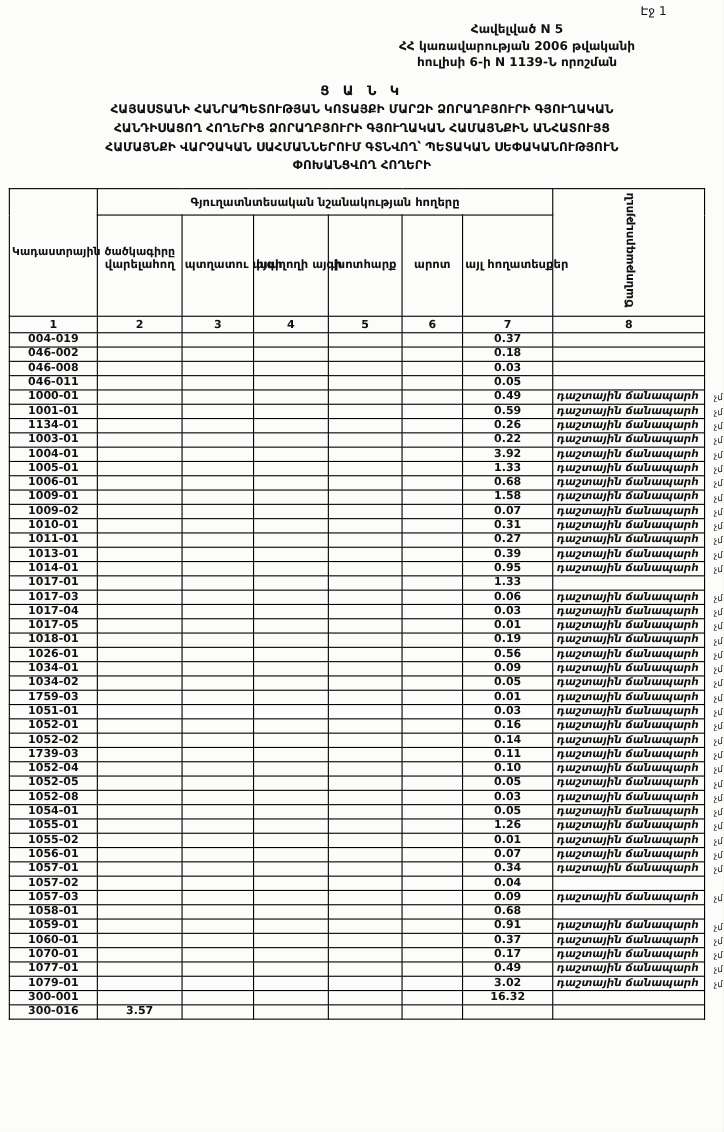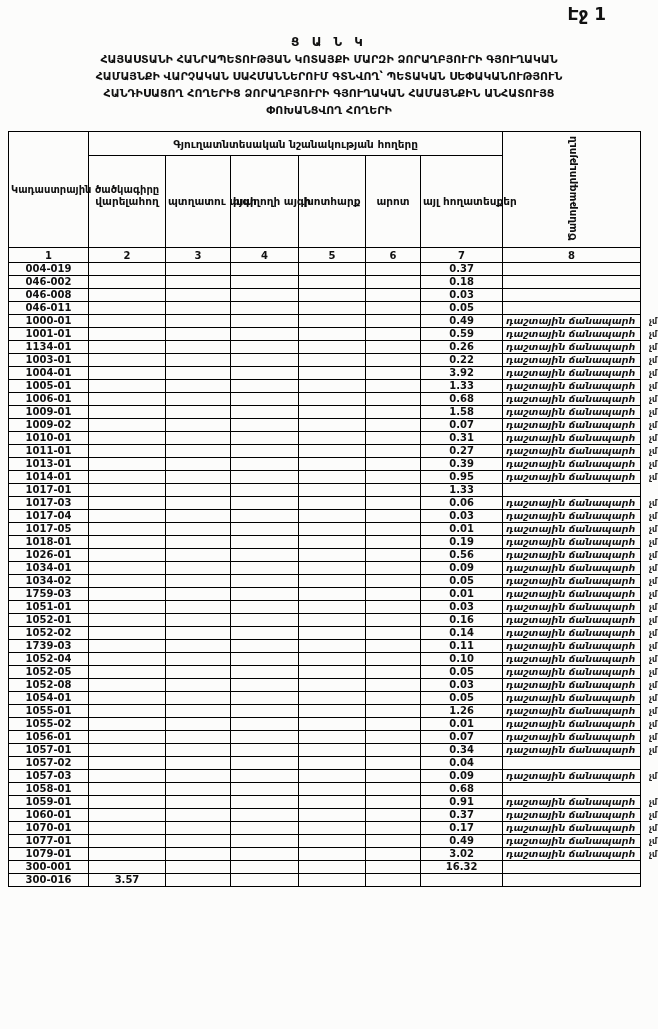--- a/index.html
+++ b/index.html
@@ -9,21 +9,21 @@
     width:658px; height:1029px;
     margin:0 auto;
     background:#fcfcfb;
     color:#111;
     font-family:"DejaVu Sans", sans-serif;
     overflow:hidden;
   }
   .page-head { padding-top:4px; }
   .page-number {
     text-align:right; padding-right:52px;
-    font-size:17px; font-weight:bold;
+    font-size:11px; font-weight:normal;
   }
   .annex-block {
     width:340px; margin:2px 18px 0 auto;
     text-align:center; font-size:11px; font-weight:bold; line-height:15px;
   }
   .title-block {
     margin-top:10px; text-align:center;
     font-weight:bold; font-size:11px; line-height:17px;
   }
   .title-block .main-line { font-size:12px; letter-spacing:4px; }
@@ -53,37 +53,42 @@
   }
   .numbers-row th { height:15px; font-size:10px; }
   tbody td {
     height:13px; font-size:10px; line-height:12px;
     text-align:center; padding:0; position:relative;
   }
   tbody td.cell-note { text-align:left; padding-left:3px; font-size:9.5px; }
   .note-text { display:inline-block;font-style:italic; }
   .margin-mark {
     position:absolute; right:-17px; top:1px;
-    font-size:8px; font-weight:bold; color:#222;
+    font-size:8px; font-weight:normal; color:#222;
   }
 </style>
 </head>
 <body>
 
 <div class="page">
 
   <div class="page-head">
     <div class="page-number">Էջ 1</div>
+    <div class="annex-block">
+      <div>Հավելված N 5</div>
+      <div>ՀՀ կառավարության 2006 թվականի</div>
+      <div>հուլիսի 6-ի N 1139-Ն որոշման</div>
+    </div>
   </div>
 
   <div class="title-block">
     <div class="main-line">Ց Ա Ն Կ</div>
     <div>ՀԱՅԱՍՏԱՆԻ ՀԱՆՐԱՊԵՏՈՒԹՅԱՆ ԿՈՏԱՅՔԻ ՄԱՐԶԻ ՁՈՐԱՂԲՅՈՒՐԻ ԳՅՈՒՂԱԿԱՆ</div>
+    <div>ՀԱՆԴԻՍԱՑՈՂ ՀՈՂԵՐԻՑ ՁՈՐԱՂԲՅՈՒՐԻ ԳՅՈՒՂԱԿԱՆ ՀԱՄԱՅՆՔԻՆ ԱՆՀԱՏՈՒՅՑ</div>
     <div>ՀԱՄԱՅՆՔԻ ՎԱՐՉԱԿԱՆ ՍԱՀՄԱՆՆԵՐՈՒՄ ԳՏՆՎՈՂ՝ ՊԵՏԱԿԱՆ ՍԵՓԱԿԱՆՈՒԹՅՈՒՆ</div>
-    <div>ՀԱՆԴԻՍԱՑՈՂ ՀՈՂԵՐԻՑ ՁՈՐԱՂԲՅՈՒՐԻ ԳՅՈՒՂԱԿԱՆ ՀԱՄԱՅՆՔԻՆ ԱՆՀԱՏՈՒՅՑ</div>
     <div>ՓՈԽԱՆՑՎՈՂ ՀՈՂԵՐԻ</div>
   </div>
 
   <table class="land-table">
     <colgroup>
       <col style="width:80px">
         <col style="width:77px">
         <col style="width:65px">
         <col style="width:68px">
       <col style="width:67px">

